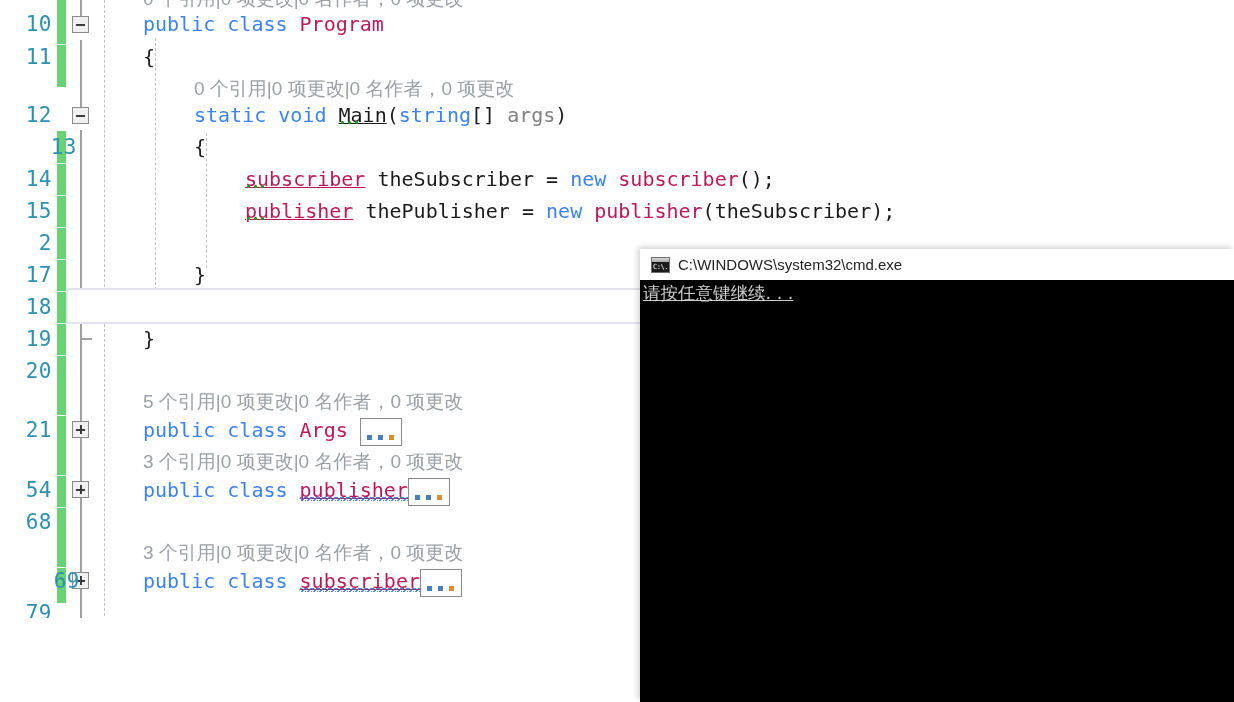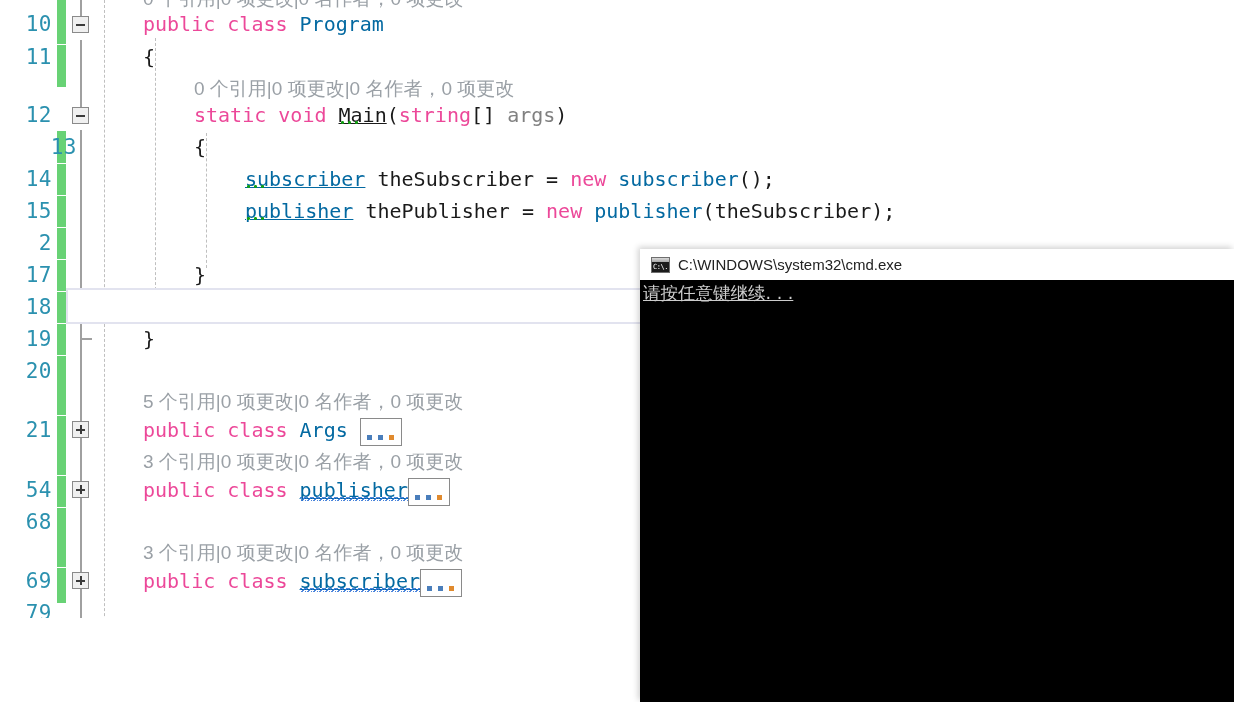--- a/index.html
+++ b/index.html
@@ -84,22 +84,22 @@
   
   .code {
     position: absolute;
     left: 0; top: 0;
     height: 32px; line-height: 32px;
     font-family: "DejaVu Sans Mono", monospace;
     font-size: 20px;
     color: #1a1a1a;
     white-space: pre;
   }
-  .kw  { color: #ec4899; }
-  .typ { color: #0369a1; }
+  .kw  { color: #3b82f6; }
+  .typ { color: #be185d; }
   .pun { color: #1a1a1a; }
   .gry { color: #808080; }
 
   
   .codelens {
     position: absolute;
     height: 30px; line-height: 30px;
     font-family: "Liberation Sans", "DejaVu Sans", sans-serif;
     font-size: 19px;
     color: #9aa0a6;
@@ -280,21 +280,21 @@
   <div class="lnum" style="top:163px;">14</div>
   <div class="lnum" style="top:195px;">15</div>
   <div class="lnum" style="top:227px;">2</div>
   <div class="lnum" style="top:259px;">17</div>
   <div class="lnum" style="top:291px;">18</div>
   <div class="lnum" style="top:323px;">19</div>
   <div class="lnum" style="top:355px;">20</div>
   <div class="lnum" style="top:414px;">21</div>
   <div class="lnum" style="top:474px;">54</div>
   <div class="lnum" style="top:506px;">68</div>
-  <div class="lnum" style="top:565px;">69</div>
+  <div class="lnum" style="top:565px;padding-left:28px;">69</div>
   <div class="lnum" style="top:597px;">79</div>
   <div class="lnum" style="top:629px;">80</div>
   <div class="lnum" style="top:661px;">81</div>
 
   <div class="code" style="left:143px; top:8px;"><span class="kw">public</span><span class="pun"> </span><span class="kw">class</span><span class="pun"> </span><span class="typ">Program</span></div>
 
   <div class="code" style="left:143px; top:41px;"><span class="pun">{</span></div>
 
   <div class="codelens" style="left:194px; top:74px;">0 个引用|0 项更改|0 名作者，0 项更改</div>
 

